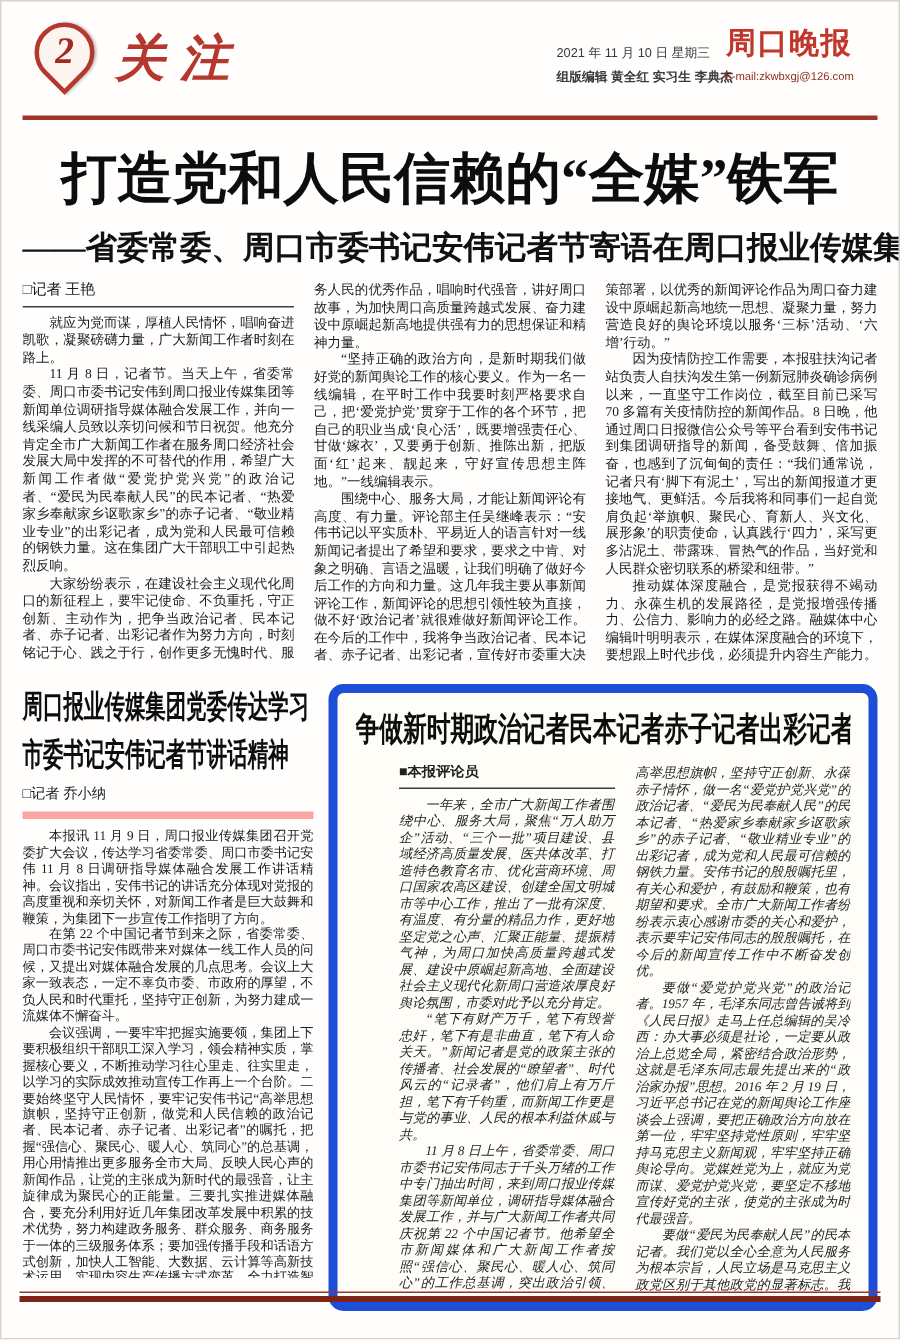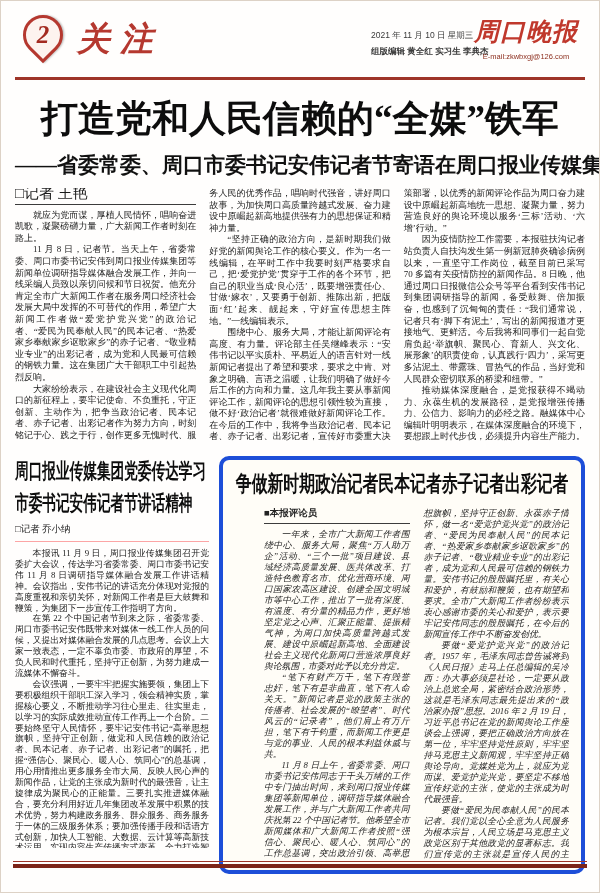--- a/index.html
+++ b/index.html
@@ -8,39 +8,39 @@
   .page { position:relative; width:600px; height:893px; padding:12px 14px 0; border:1px solid #ddd2c6; background:#fffefd; overflow:hidden; }
 
   
   .hdr { position:relative; height:62px; }
   .badge { position:absolute; left:8px; top:2px; width:40px; height:40px; border:3px solid #b5382f; background:#fdf3ef; border-radius:50% 50% 50% 0; transform:rotate(-45deg); box-shadow:1px 1px 2px rgba(0,0,0,.25); }
   .badge span { display:block; width:100%; height:100%; transform:rotate(45deg); color:#a32a20; font-weight:bold; font-size:25px; line-height:34px; text-align:center; font-style:italic; }
   .section-title { position:absolute; left:62px; top:4px; color:#b5382f; font-size:33px; font-weight:bold; font-style:italic; letter-spacing:10px; }
   .dateblock { position:absolute; left:356px; top:14px; font-size:8.5px; line-height:1.9; color:#3a3a3a; font-family:"Liberation Sans","DejaVu Sans",sans-serif; white-space:nowrap; }
   .dateblock .staff { font-weight:bold; }
   .mast { position:absolute; right:0; top:2px; width:118px; text-align:center; }
-  .mast .name { color:#c0382c; font-size:25px; font-weight:bold; font-style:italic; letter-spacing:1px; white-space:nowrap; }
+  .mast .name { color:#c0382c; font-size:20px; font-weight:bold; letter-spacing:1px; white-space:nowrap; }
   .mast .mail { margin-top:4px; color:#8d2f1f; font-size:7.5px; font-family:"Liberation Sans","DejaVu Sans",sans-serif; white-space:nowrap; }
   .red-rule { height:3px; background:#9e3428; margin-top:2px; }
 
   
   .headline { margin-top:14px; text-align:center; font-size:37px; font-weight:900; letter-spacing:0; color:#0d0d0d; white-space:nowrap; }
   .subheadline { margin-top:7px; text-align:center; font-size:21px; font-weight:bold; color:#111; white-space:nowrap; }
   .main-cols { margin-top:9px; height:256px; column-count:3; column-gap:13px; overflow:hidden; font-size:9px; line-height:11.6px; text-align:justify; }
-  .byline-main { font-size:15px; padding-bottom:4px; margin-bottom:5px; border-bottom:1px solid #3c3c3c; }
+  .byline-main { font-size:10px; padding-bottom:4px; margin-bottom:5px; border-bottom:1px solid #3c3c3c; }
   .main-cols p, .box-cols p, .left-body p { margin:0; text-indent:2em; }
 
   
   .bottom { display:flex; gap:10px; margin-top:12px; }
   .left-article { width:194px; flex:none; }
   .left-article h3 { font-size:21px; font-weight:900; line-height:1.5; white-space:nowrap; transform:scaleX(0.65); transform-origin:0 0; width:154%; color:#0d0d0d; }
-  .left-byline { margin-top:4px; font-size:9.5px; padding-bottom:5px; border-bottom:1px solid #fca5a5; }
+  .left-byline { margin-top:4px; font-size:9.5px; padding-bottom:5px; border-bottom:5px solid #fca5a5; }
   .left-body { margin-top:6px; height:300px; overflow:hidden; font-size:8.8px; line-height:10.9px; text-align:justify; }
 
-  .box-article { flex:1; border:4px solid #1d4ed8; border-radius:10px; padding:10px 12px 8px; background:#fffdf7; height:418px; overflow:hidden; }
+  .box-article { flex:1; border:6px solid #1d4ed8; border-radius:10px; padding:10px 12px 8px; background:#fffdf7; height:418px; overflow:hidden; }
   .box-headline-wrap { height:32px; overflow:hidden; }
   .box-article h3 { font-size:22px; font-weight:900; line-height:1.3; white-space:nowrap; transform:scaleX(0.72); transform-origin:0 0; width:139%; text-align:center; color:#0d0d0d; }
   .box-cols { margin-top:6px; column-count:2; column-gap:14px; height:352px; overflow:hidden; font-size:8.8px; line-height:11px; font-style:italic; text-align:justify; color:#222;margin-left:29px; }
   .byline-box { font-style:normal; font-weight:bold; font-size:9.5px; padding-bottom:4px; margin-bottom:5px; border-bottom:1.5px solid #3c3c3c; }
 
   
   .footer-rule { position:absolute; left:12px; right:12px; bottom:24px; height:7px; border-top:1.5px solid #9e3428; border-bottom:4px solid #7c2418; }
 </style>
 </head>
 <body>

